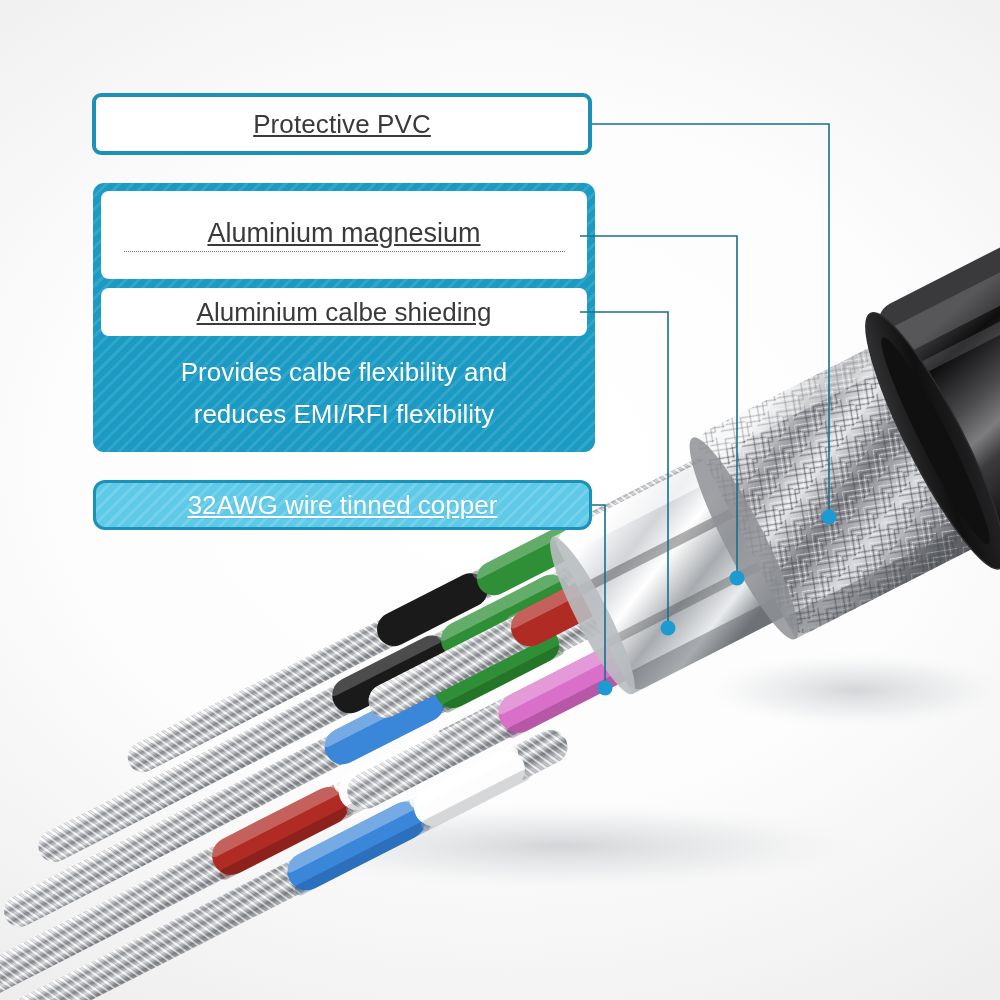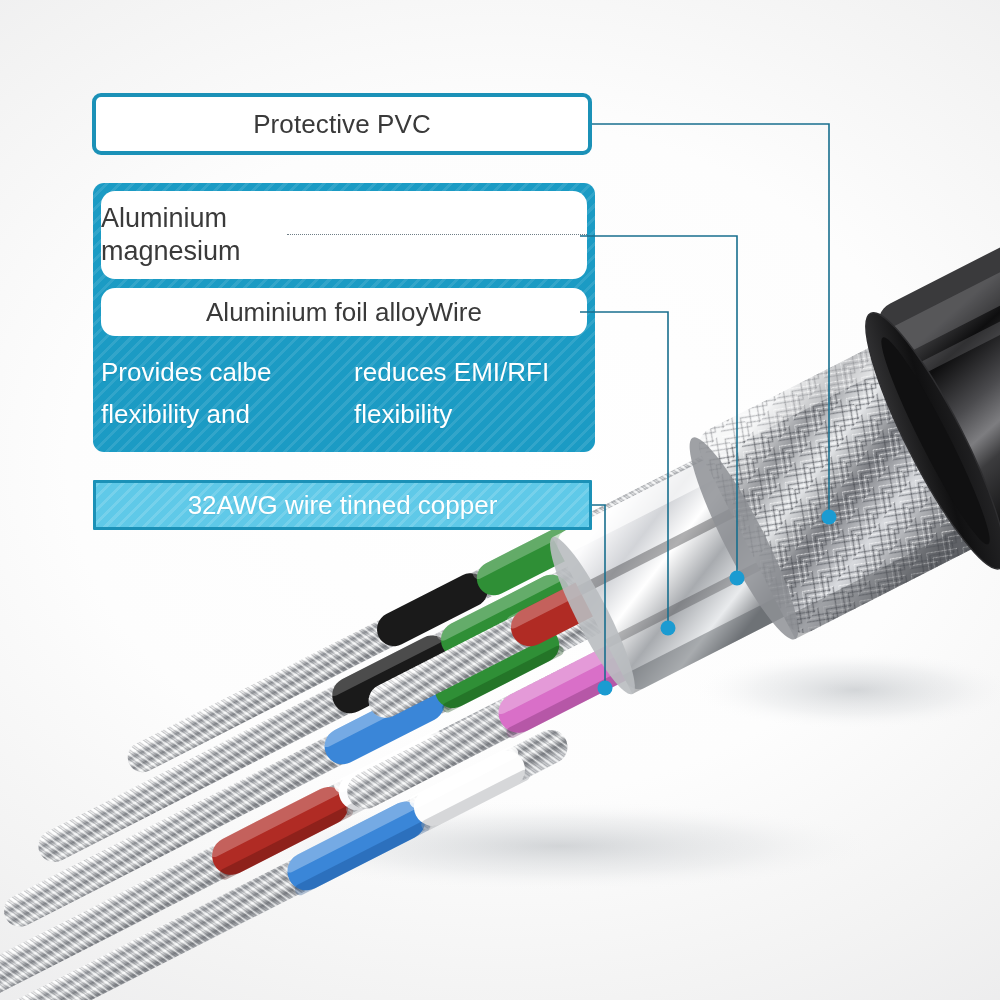--- a/index.html
+++ b/index.html
@@ -18,22 +18,23 @@
   }
 
   
   #cable-art{position:absolute;inset:0;}
 
   
   .callout{
     position:absolute;
     box-sizing:border-box;
     display:flex;align-items:center;justify-content:center;
-    text-align:left;
+    text-align:center;
     z-index:6;
+    text-decoration:underline;
   }
 
   
   .box-pvc{
     left:92px;top:93px;width:500px;height:62px;
     border:4px solid #1b91b7;
     border-radius:9px;
     background:#ffffff;
     font-size:26px;color:#3a3a3a;letter-spacing:.1px;
   }
@@ -48,22 +49,22 @@
         rgba(255,255,255,.10) 0px, rgba(255,255,255,.10) 3px,
         rgba(255,255,255,0) 3px, rgba(255,255,255,0) 9px);
     z-index:4;
   }
 
   
   .inner-panel{
     position:absolute;
     box-sizing:border-box;
     background:#ffffff;
-    border-radius:14px;
-    display:flex;flex-direction:row;
+    border-radius:8px;
+    display:flex;flex-direction:column;
     align-items:center;justify-content:center;
     color:#3a3a3a;
     z-index:5;
   }
   .panel-braid{
     left:101px;top:191px;width:486px;height:88px;
     font-size:27px;line-height:33px;
   }
   .panel-braid .l1{display:block;}
   .panel-braid .divider{
@@ -75,32 +76,32 @@
 
   .panel-foil{
     left:101px;top:288px;width:486px;height:48px;
     font-size:26px;
   }
 
   
   .group-text{
     position:absolute;
     left:101px;top:342px;width:486px;height:102px;
-    display:flex;
+    display:flex;flex-direction:column;
     align-items:center;justify-content:center;
     color:#ffffff;font-size:26px;line-height:42px;
     z-index:5;
     text-shadow:0 1px 1px rgba(0,0,0,.07);
   }
 
   
   .box-awg{
     left:93px;top:480px;width:499px;height:50px;
     border:3px solid #1b91b7;
-    border-radius:1px;
+    border-radius:12px;
     background-color:#5fc9e8;
     background-image:repeating-linear-gradient(135deg,
         rgba(255,255,255,.14) 0px, rgba(255,255,255,.14) 3px,
         rgba(255,255,255,0) 3px, rgba(255,255,255,0) 9px);
     color:#ffffff;font-size:26px;
     text-shadow:0 1px 1px rgba(0,0,0,.06);
   }
 
   
   #leaders{position:absolute;inset:0;z-index:7;pointer-events:none;}
@@ -305,21 +306,21 @@
   </div>
 
   <div class="group-block"></div>
 
   <div class="callout inner-panel panel-braid">
     <span class="l1">Aluminium magnesium</span>
     <span class="divider"></span>
   </div>
 
   <div class="callout inner-panel panel-foil">
-    <span>Aluminium foil alloyWire</span>
+    <span>Aluminium calbe shieding</span>
   </div>
 
   <div class="group-text">
     <span>Provides calbe flexibility and</span>
     <span>reduces EMI/RFI flexibility</span>
   </div>
 
   <div class="callout box-awg">
     <span>32AWG wire tinned copper</span>
   </div>

